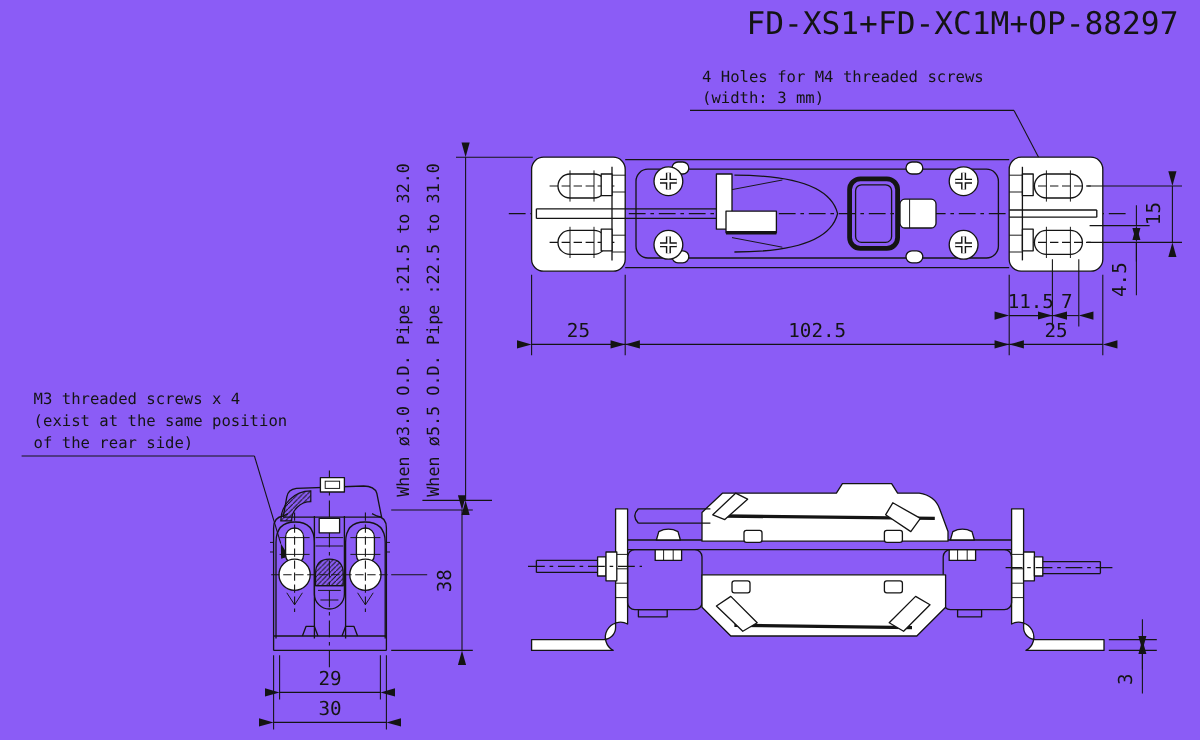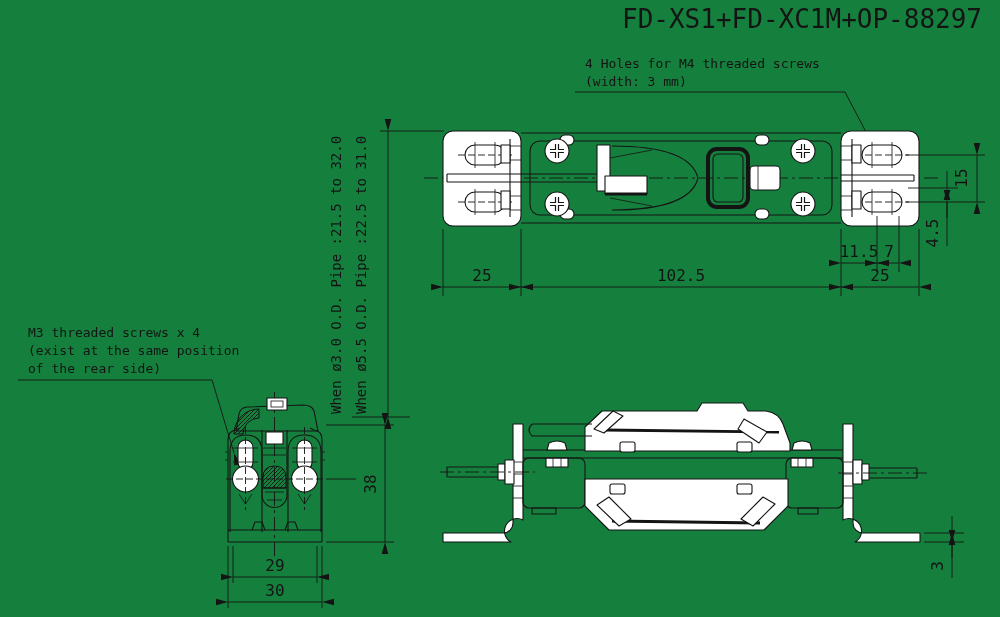--- a/index.html
+++ b/index.html
@@ -1,16 +1,16 @@
 <!DOCTYPE html>
 <html><head>
 <meta charset="utf-8">
 <style>
   html,body{margin:0;padding:0;background:#ffffff;}
-  .page{width:1000px;height:617px;background:#15803d;position:relative;overflow:hidden;}
+  .page{width:1000px;height:617px;background:#8b5cf6;position:relative;overflow:hidden;}
   svg{display:block;}
   .ln{stroke:#141414;stroke-width:1.1;fill:none;stroke-linecap:butt;stroke-linejoin:round;}
   .thn{stroke:#141414;stroke-width:0.8;fill:none;}
   .thk{stroke:#141414;stroke-width:2.8;fill:none;}
   .thk4{stroke:#141414;stroke-width:4;fill:none;}
   .cl{stroke:#141414;stroke-width:0.9;fill:none;stroke-dasharray:14 4 3 4;}
   .dsh{stroke:#141414;stroke-width:0.9;fill:none;stroke-dasharray:7 3;}
   .dim{stroke:#141414;stroke-width:0.9;fill:none;}
   .wfill{fill:#ffffff;}
   .hatchf{fill:url(#hatch);stroke:#141414;stroke-width:1;}

